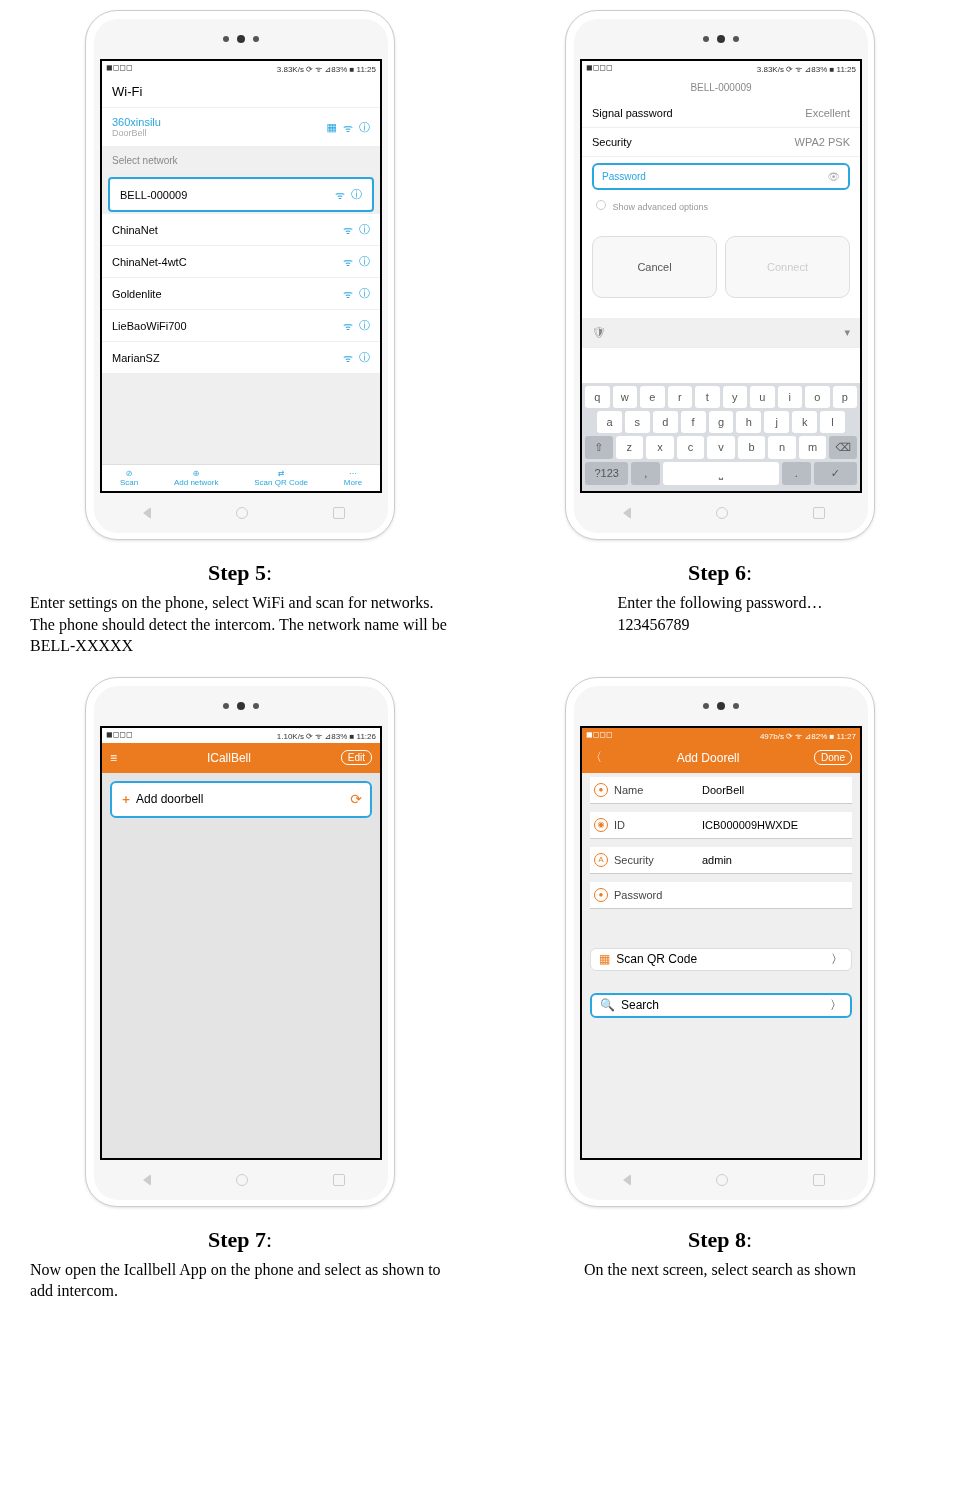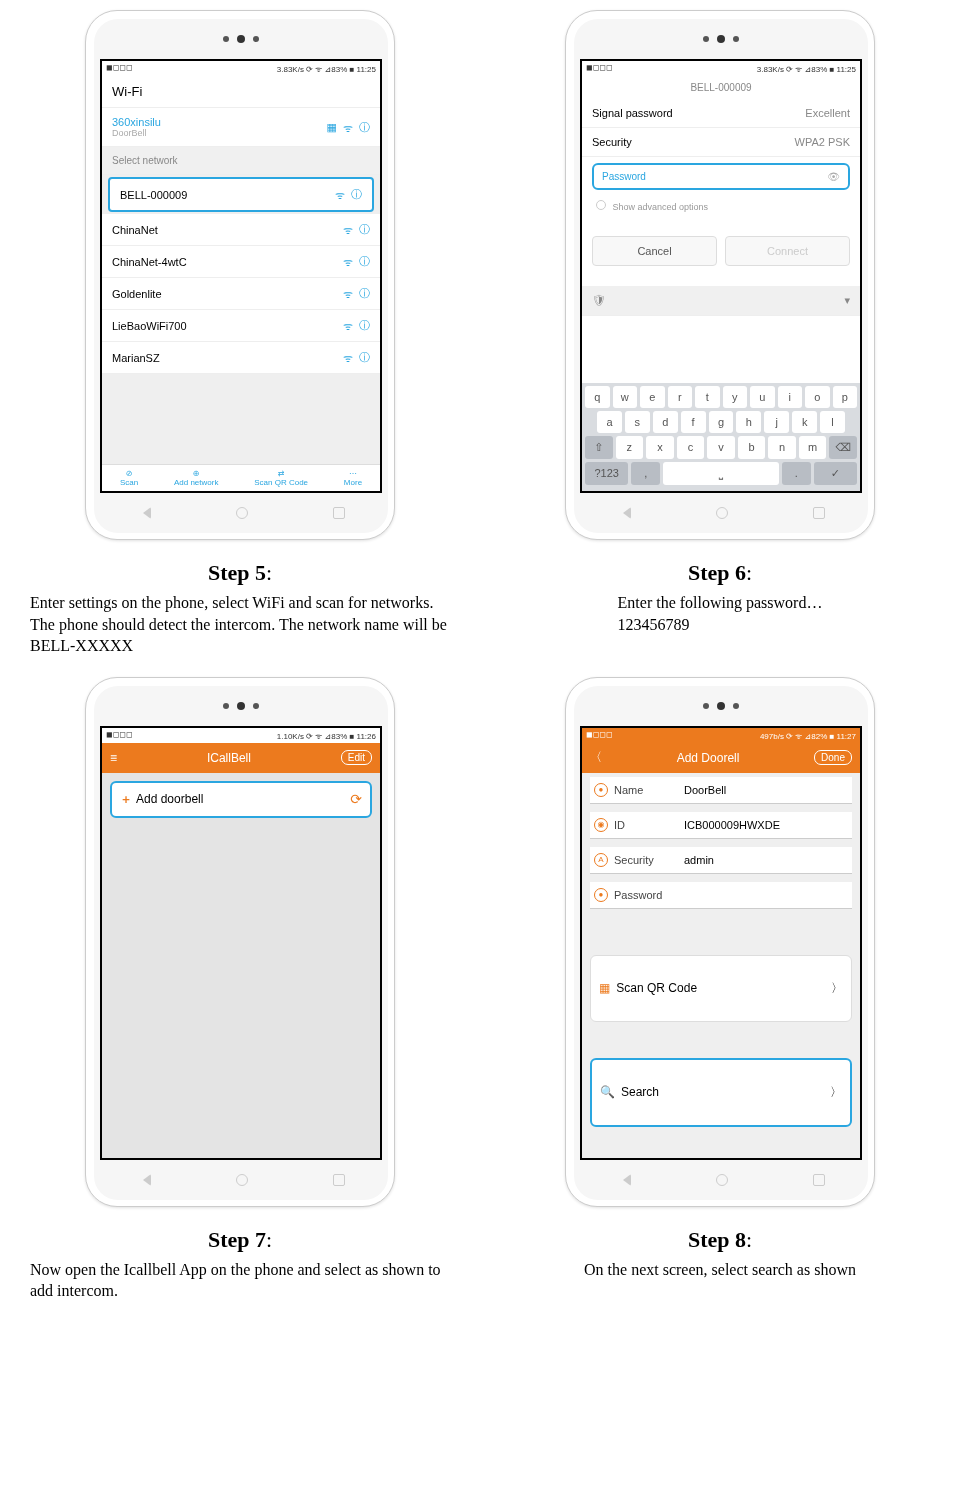--- a/index.html
+++ b/index.html
@@ -67,35 +67,35 @@
   .bottom-tabs div { text-align:center; }
   .toggle { width:34px; height:18px; background:#2aa6e0; border-radius:9px; position:relative;}
   .toggle::after{ content:""; position:absolute; right:1px; top:1px; width:16px;height:16px;background:#fff;border-radius:50%;}
 
   
   .kbd { background:#d9dce0; padding:3px; margin-top:auto;}
   .kbd-row { display:flex; gap:3px; margin-bottom:3px; justify-content:center;}
   .key { flex:1; background:#fff; border-radius:3px; text-align:center; padding:5px 0; font-size:11px; color:#555;}
   .key.dark{ background:#b8bdc4;}
   .btn-pair { display:flex; gap:8px; justify-content:center; margin:20px 10px;}
-  .btn-pair button{ flex:1; padding:8px; border-radius:4px; border:1px solid #ddd; background:#f8f8f8; font-size:11px; color:#555;}
+  .btn-pair button{ flex:1; padding:24px; border-radius:10px; border:1px solid #ddd; background:#f8f8f8; font-size:11px; color:#555;}
 
   
   .app-header{ background:#ec7a1e; color:#fff; height:30px; display:flex; align-items:center; justify-content:space-between; padding:0 8px; font-size:12px;}
   .app-header .btn{ border:1px solid #fff; border-radius:7px; padding:1px 6px; font-size:10px;}
   .add-db { margin:8px; padding:8px; border:2px solid #2aa6e0; border-radius:6px; background:#fff;
             display:flex; justify-content:space-between; align-items:center; font-size:12px;}
   .plus { color:#ec7a1e; font-weight:bold; margin-right:4px;}
   .refresh{ color:#ec7a1e; font-size:14px;}
   .formrow{ margin:4px 8px; padding:6px 4px; border-bottom:1px solid #ccc; background:#fff;
             display:flex; align-items:center; font-size:11px;}
   .formrow .ico{ width:14px;height:14px;border:1px solid #ec7a1e;border-radius:50%;margin-right:6px;color:#ec7a1e;font-size:8px;display:flex;align-items:center;justify-content:center;}
-  .formrow .lbl{ width:70px; color:#444;}
+  .formrow .lbl{ width:88px; color:#444;}
   .formrow .val{ color:#000;}
-  .listbtn{ margin:18px 8px; padding:24px 8px; background:#fff; border:1px solid #ddd; border-radius:6px;
+  .listbtn{ margin:11px 8px; padding:2px 8px; background:#fff; border:1px solid #ddd; border-radius:6px;
             display:flex; justify-content:space-between; align-items:center; font-size:12px;}
   .listbtn.sel{ border:2px solid #2aa6e0;}
   .listbtn .ico{ color:#ec7a1e; margin-right:6px;}
 
   
   .cap-title { font-family: "Times New Roman", serif; font-size:22px; margin-top:20px;}
   .cap-title b{ font-weight:bold;}
   .cap-text  { font-family: "Times New Roman", serif; font-size:16px; line-height:1.35; max-width:420px; margin-top:6px;}
 </style>
 </head>

